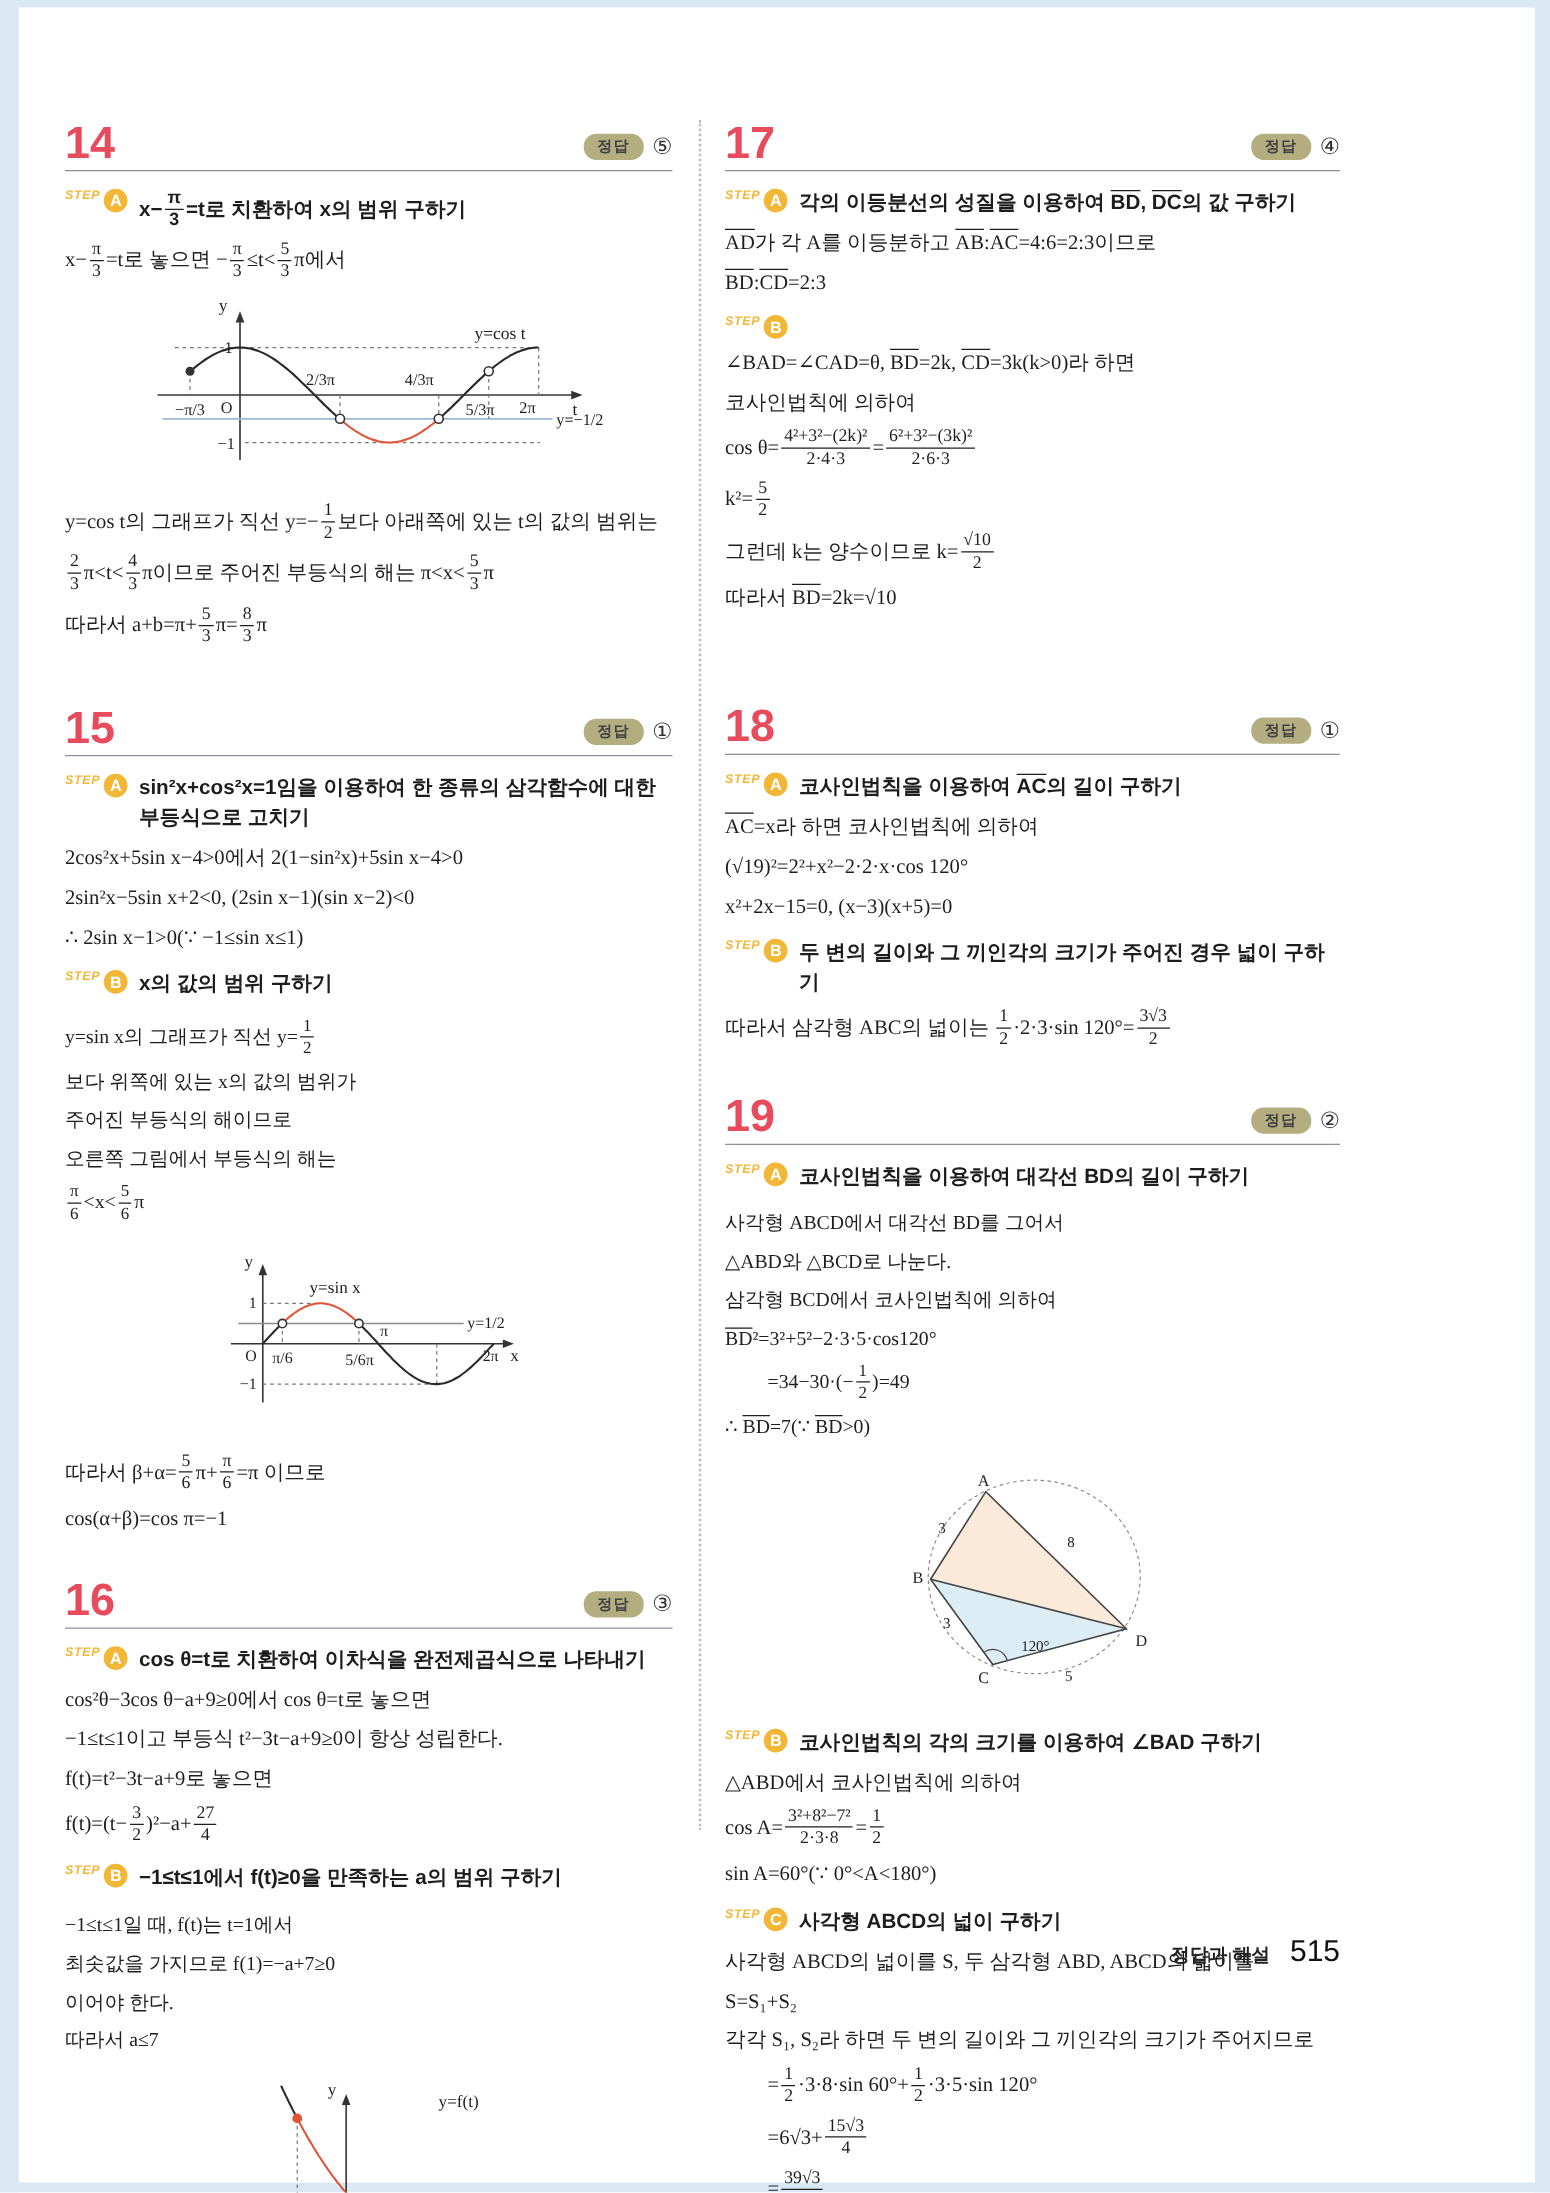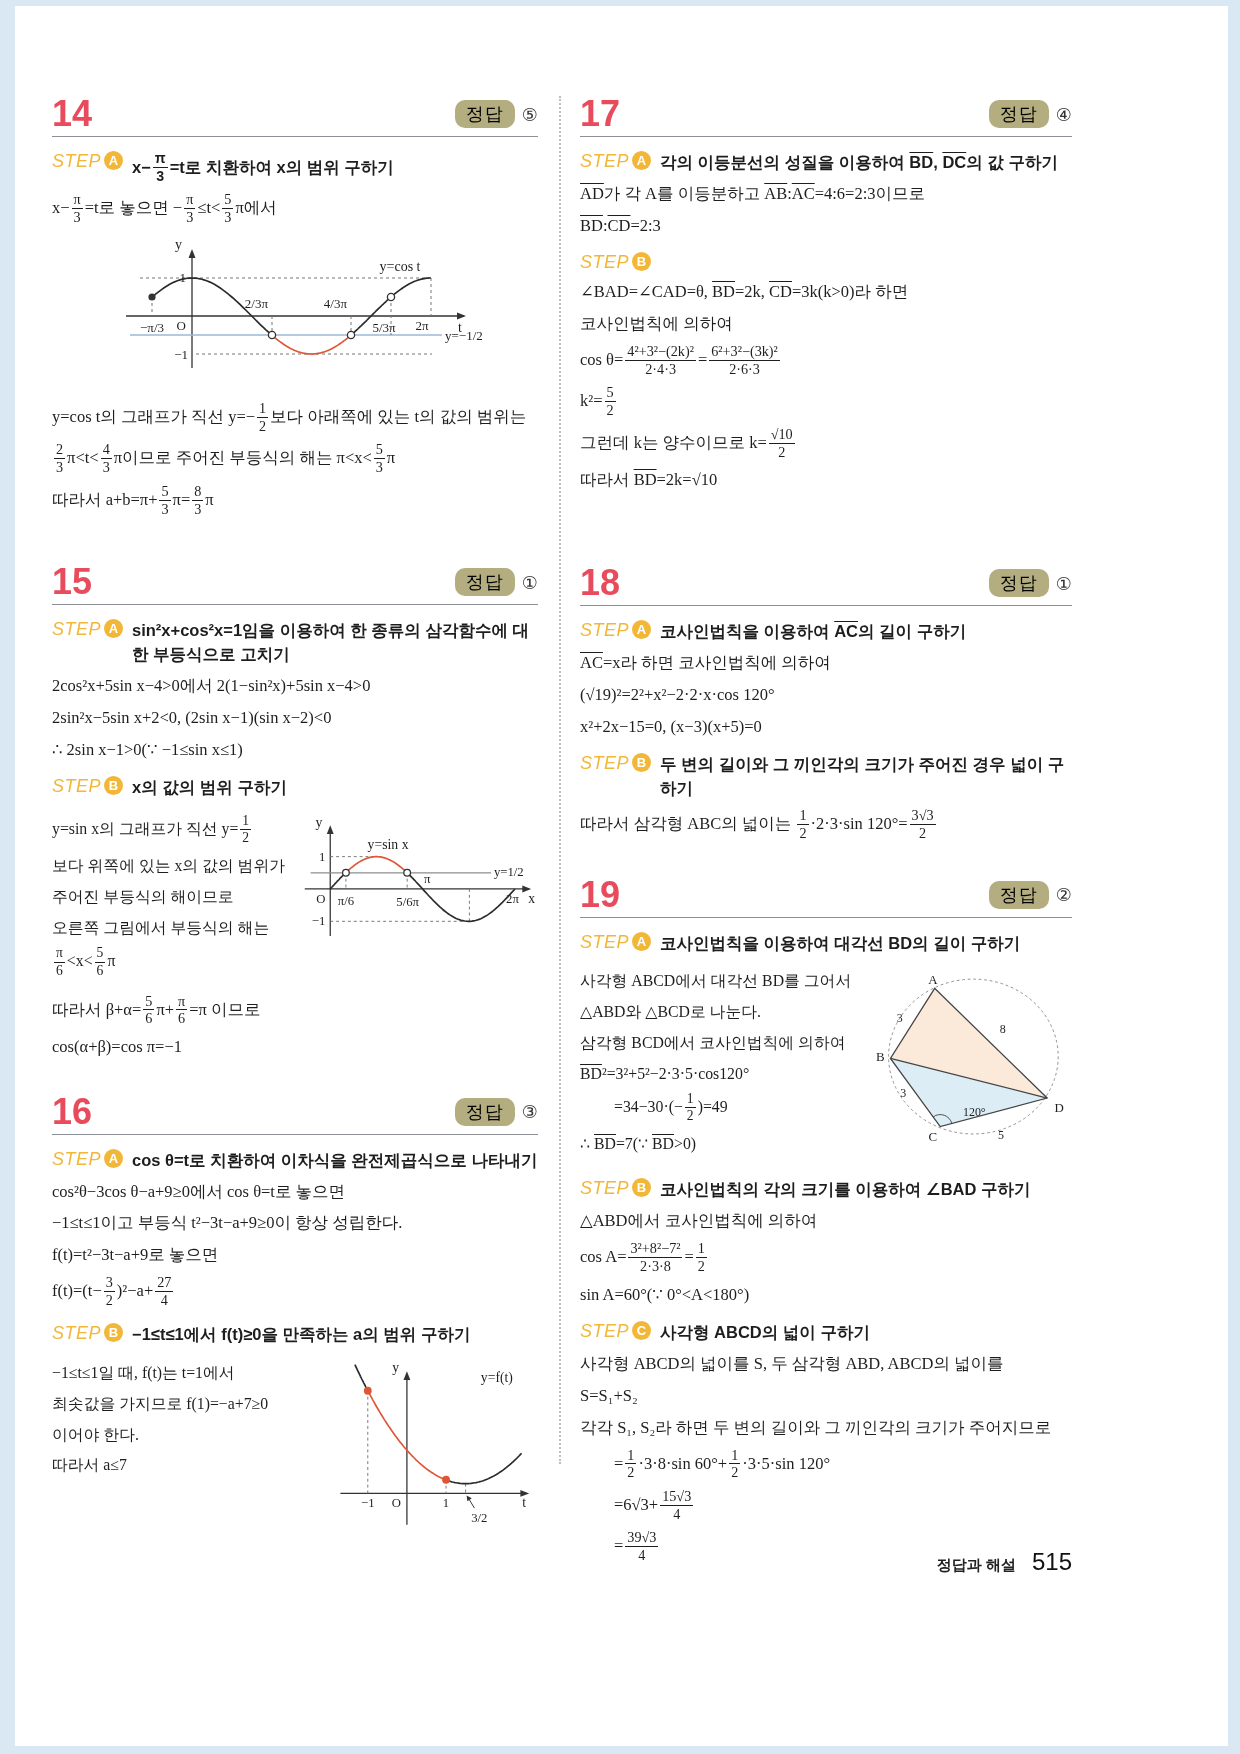--- a/index.html
+++ b/index.html
@@ -12,37 +12,37 @@
   .edge.bottom{left:0;bottom:0;width:1240px;height:8px;}
   .divider{position:absolute;left:559px;top:96px;height:1368px;border-left:2px dotted #b9bec4;}
   .col{position:absolute;top:96px;}
   .col-left{left:52px;width:486px;}
   .col-right{left:580px;width:492px;}
   .problem{margin-bottom:46px;}
   .prob-head{display:flex;justify-content:space-between;align-items:flex-end;
              border-bottom:1.5px solid #8d9197;padding-bottom:4px;margin-bottom:12px;}
   .prob-num{font-size:36px;font-weight:bold;color:#e84b5b;line-height:1;}
   .badge-wrap{display:flex;align-items:center;gap:7px;padding-bottom:4px;}
-  .badge{background:#b3ad80;color:#000000;font-size:18px;font-weight:normal;
+  .badge{background:#b3ad80;color:#404040;font-size:12px;font-weight:bold;
          padding:2px 11px;border-radius:10px;letter-spacing:1px;}
   .choice{font-size:18px;color:#333;font-family:"DejaVu Sans",sans-serif;}
   .step-head{display:flex;align-items:flex-start;margin:14px 0 7px 0;}
-  .step-word{color:#f2b737;font-weight:normal;font-style:italic;font-size:18px;letter-spacing:.5px;flex:none;}
+  .step-word{color:#f2b737;font-weight:bold;font-style:italic;font-size:10px;letter-spacing:.5px;flex:none;}
   .step-circle{flex:none;width:19px;height:19px;border-radius:50%;background:#f2b737;color:#fff;
                font-weight:bold;font-size:13px;text-align:center;line-height:19px;margin:0 9px 0 3px;}
   .step-title{flex:1;font-weight:bold;font-size:16.5px;color:#1d1d1d;line-height:1.45;}
   .m{font-family:"Liberation Serif","DejaVu Serif",serif;font-size:16.5px;color:#1e1e1e;
      margin:7px 0;line-height:1.5;}
   .ind{margin-left:34px;}
   .frac{display:inline-flex;flex-direction:column;align-items:center;vertical-align:middle;
         font-size:0.86em;line-height:1.18;margin:0 2px;position:relative;top:-1px;}
   .fn{border-bottom:1px solid #1e1e1e;padding:0 2px;}
   .fd{padding:0 2px;}
   .ovl{text-decoration:overline;}
-  .row{display:flex;align-items:flex-start;gap:6px;}
+  .row{display:flex;align-items:flex-start;gap:6px;flex-direction:column;}
   .row .txt{flex:1;min-width:0;}
   .row .txt .m{font-size:15.8px;}
   .fig{display:block;margin:6px auto;}
   svg text{font-family:"Liberation Serif","DejaVu Serif",serif;font-size:13px;fill:#1e1e1e;}
   svg .lbl-big{font-size:14px;}
   .axis{stroke:#333;stroke-width:1.3;fill:none;}
   .dash{stroke:#777;stroke-width:1;stroke-dasharray:3,3;fill:none;}
   .curve{stroke:#2b2b2b;stroke-width:1.7;fill:none;}
   .curve-red{stroke:#df5537;stroke-width:1.7;fill:none;}
   .hline-blue{stroke:#9db8d4;stroke-width:1.4;}

